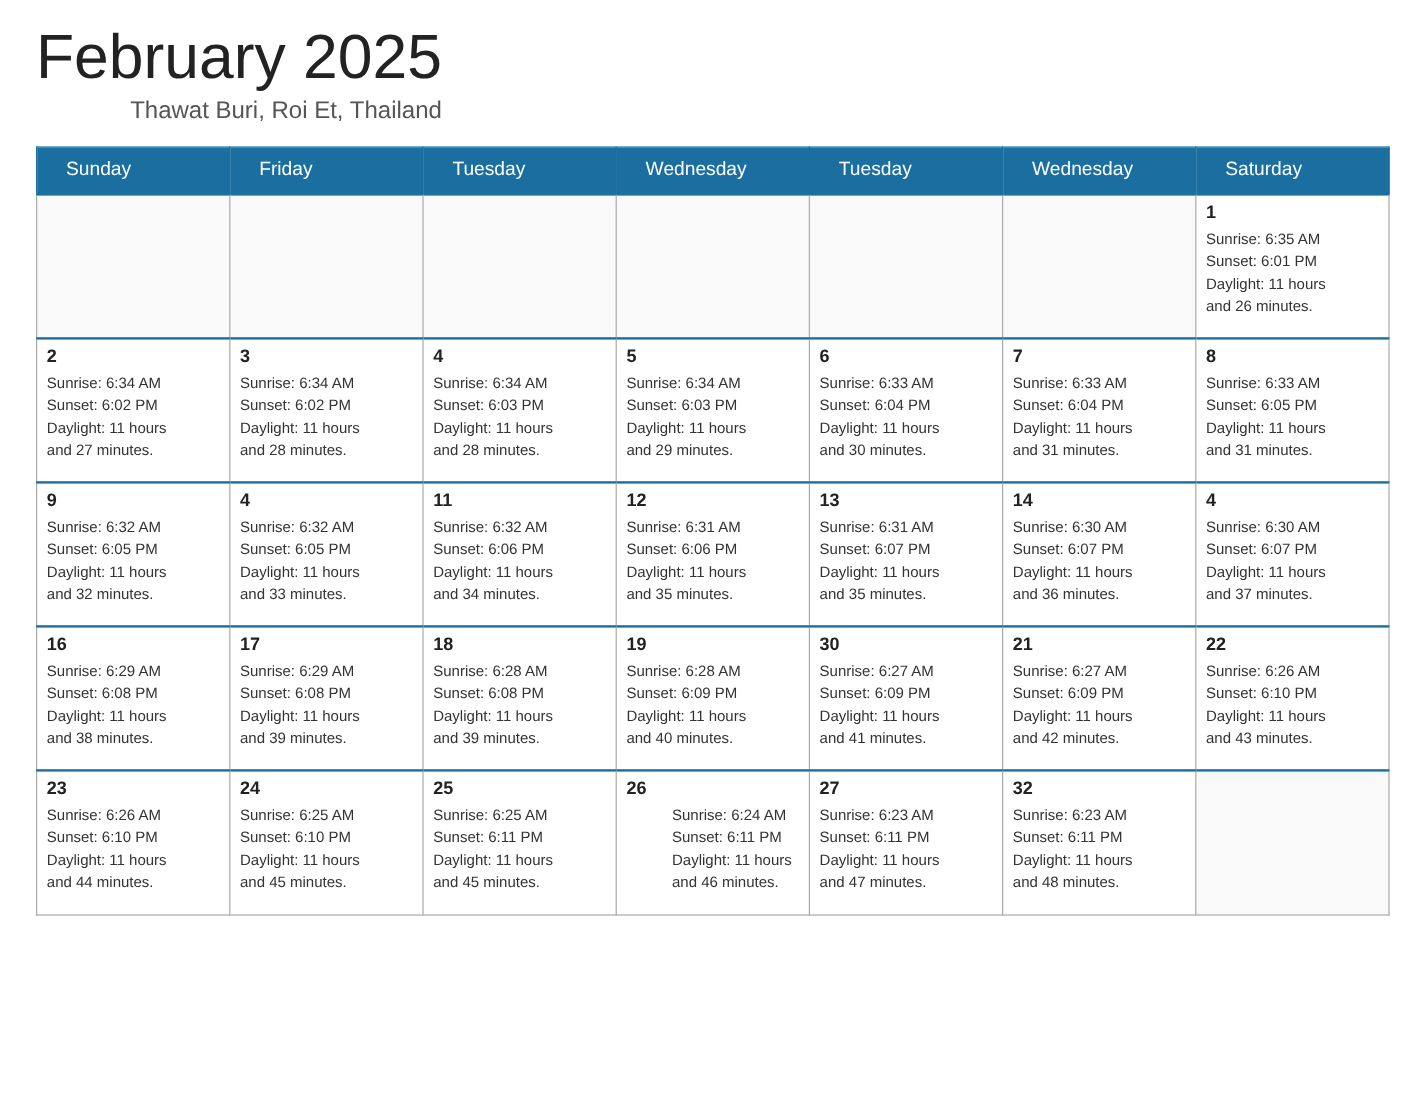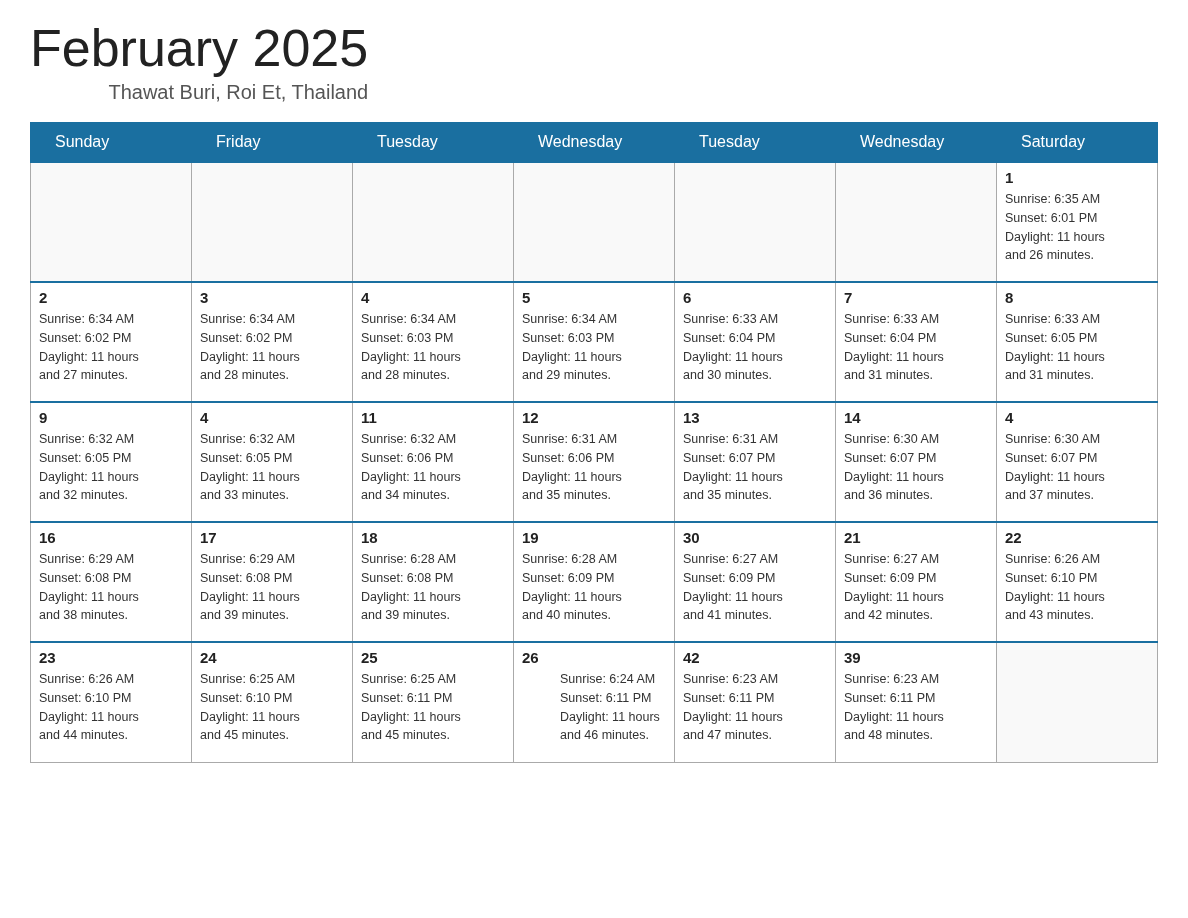--- a/index.html
+++ b/index.html
@@ -313,28 +313,28 @@
 and 45 minutes.</div>
         </td>
         <td>
           <div class="day-number">26</div>
           <div class="day-info" style="white-space: pre-line; margin-left: 38px;">Sunrise: 6:24 AM
 Sunset: 6:11 PM
 Daylight: 11 hours
 and 46 minutes.</div>
         </td>
         <td>
-          <div class="day-number">42</div>
+          <div class="day-number">27</div>
           <div class="day-info" style="white-space: pre-line;">Sunrise: 6:23 AM
 Sunset: 6:11 PM
 Daylight: 11 hours
 and 47 minutes.</div>
         </td>
         <td>
-          <div class="day-number">39</div>
+          <div class="day-number">32</div>
           <div class="day-info" style="white-space: pre-line;">Sunrise: 6:23 AM
 Sunset: 6:11 PM
 Daylight: 11 hours
 and 48 minutes.</div>
         </td>
         <td class="empty"></td>
       </tr>
     </tbody>
 </table>
 

